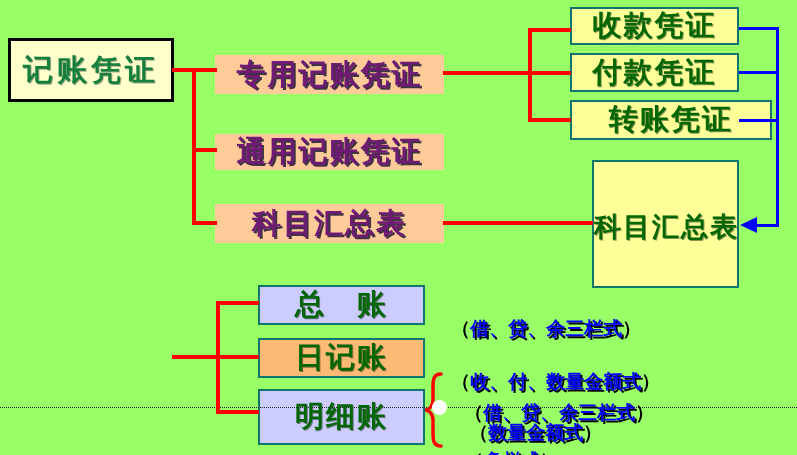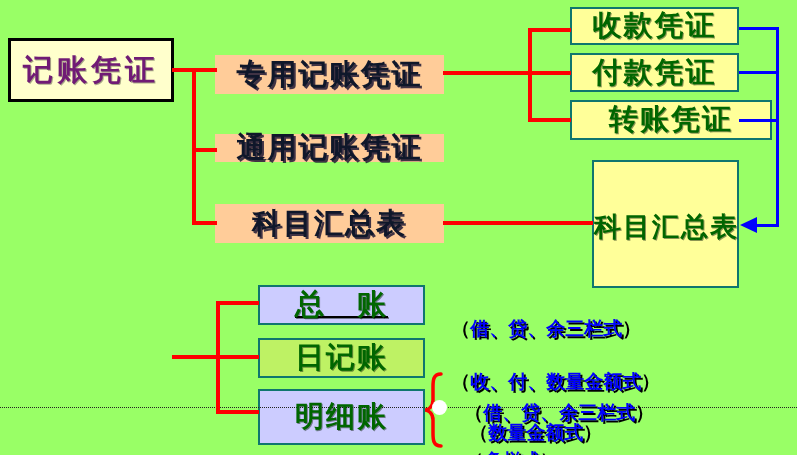--- a/index.html
+++ b/index.html
@@ -5,22 +5,22 @@
   html,body{margin:0;padding:0;}
   body{font-family:"Liberation Sans","DejaVu Sans",sans-serif;}
   .stage{position:relative;width:797px;height:455px;background:#99FF66;overflow:hidden;}
 
   .node{position:absolute;display:flex;align-items:center;justify-content:center;box-sizing:border-box;}
   .node .lbl{position:relative;z-index:3;font-weight:bold;white-space:pre;}
 
   .root-box{border:3px solid #000;}
   .bordered{border:2px solid #0f766e;}
 
-  .red-text{color:#701a75;font-size:30px;letter-spacing:4px;text-shadow:1px 1px 0 rgba(0,0,0,0.35);}
-  .blue-text{color:#0f172a;font-size:29px;letter-spacing:2px;text-shadow:2px 2px 0 rgba(0,0,40,0.75);}
+  .red-text{color:#15803d;font-size:30px;letter-spacing:4px;text-shadow:1px 1px 0 rgba(0,0,0,0.35);}
+  .blue-text{color:#701a75;font-size:29px;letter-spacing:2px;text-shadow:2px 2px 0 rgba(0,0,40,0.75);}
   .green-text{color:#006600;font-size:29px;letter-spacing:2px;text-shadow:1px 1px 0 rgba(0,20,0,0.45);}
 
   .line{position:absolute;z-index:2;}
   .red-line{background:#FF0000;}
   .blue-line{background:#0000FF;}
 
   .dotted-line{position:absolute;z-index:1;left:0;top:407px;width:797px;height:0;border-top:1px dotted #222;}
 
   .summary-big{flex-direction:row;justify-content:flex-start;padding-top:6px;line-height:30px;}
 
@@ -64,21 +64,21 @@
   <div class="line blue-line" style="left:756px;top:224px;width:23px;height:3px;"></div>
   <div class="arrow-left" style="left:740px;top:217px;"></div>
 
   <div class="node root-box" style="left:8px;top:38px;width:166px;height:64px;background:#FFFFCC;">
     <span class="lbl red-text">记账凭证</span>
   </div>
 
   <div class="node" style="left:215px;top:55px;width:229px;height:39px;background:#FFCC99;">
     <span class="lbl blue-text">专用记账凭证</span>
   </div>
-  <div class="node" style="left:215px;top:134px;width:229px;height:28px;background:#FFCC99;">
+  <div class="node" style="left:215px;top:134px;width:229px;height:36px;background:#FFCC99;">
     <span class="lbl blue-text">通用记账凭证</span>
   </div>
   <div class="node" style="left:215px;top:204px;width:229px;height:39px;background:#FFCC99;">
     <span class="lbl blue-text">科目汇总表</span>
   </div>
 
   <div class="node bordered" style="left:570px;top:7px;width:169px;height:38px;background:#FFFF99;">
     <span class="lbl green-text">收款凭证</span>
   </div>
   <div class="node bordered" style="left:570px;top:53px;width:169px;height:39px;background:#FFFF99;">
@@ -87,24 +87,24 @@
   <div class="node bordered" style="left:570px;top:100px;width:202px;height:40px;background:#FFFF99;">
     <span class="lbl green-text">转账凭证</span>
   </div>
 
   <div class="node bordered summary-big" style="left:592px;top:160px;width:147px;height:128px;background:#FFFF99;">
     <span class="lbl green-text" style="font-size:27px;">科目汇总</span>
     <span class="lbl green-text" style="font-size:27px;">表</span>
   </div>
 
 
-  <div class="node bordered" style="left:258px;top:285px;width:167px;height:40px;background:#CCCCFF;text-decoration:underline;">
+  <div class="node bordered" style="left:258px;top:285px;width:167px;height:40px;background:#CCCCFF;">
     <span class="lbl green-text">总　账</span>
   </div>
-  <div class="node bordered" style="left:258px;top:338px;width:167px;height:40px;background:#bef264;">
+  <div class="node bordered" style="left:258px;top:338px;width:167px;height:40px;background:#fdba74;">
     <span class="lbl green-text">日记账</span>
   </div>
   <div class="node bordered" style="left:258px;top:389px;width:167px;height:56px;background:#CCCCFF;">
     <span class="lbl green-text">明细账</span>
   </div>
 
   <div class="note" style="left:430px;top:293px;">
     <span class="paren">（</span><span class="body">借、贷、余三栏式</span><span class="paren">）</span>
   </div>
   <div class="note" style="left:430px;top:346px;">

